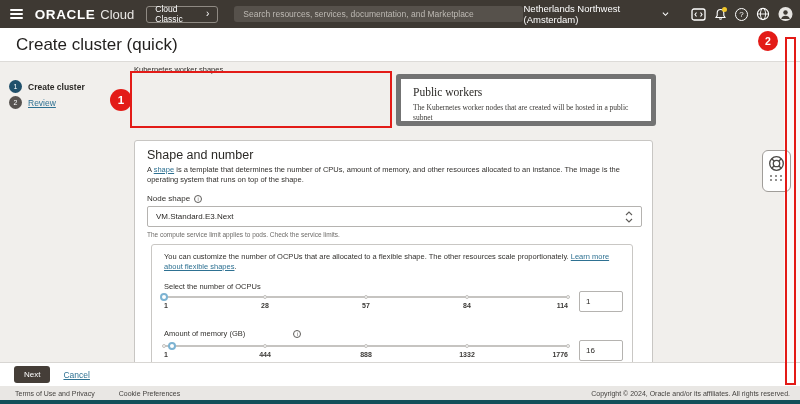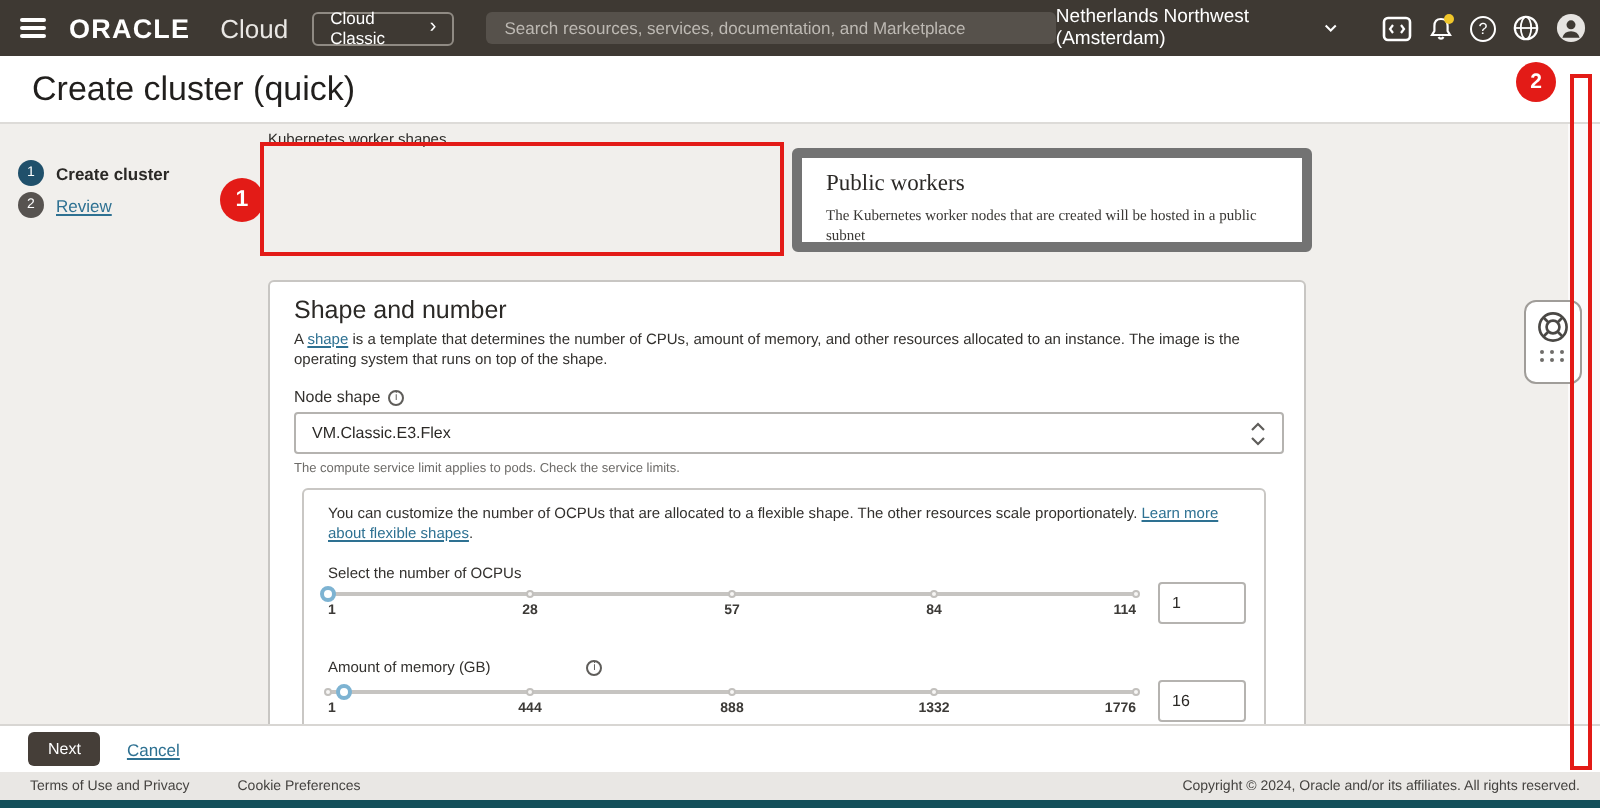--- a/index.html
+++ b/index.html
@@ -8,21 +8,21 @@
             background:#f1efec; font-family:"Liberation Sans", sans-serif; }
 
   
   .topbar { position:absolute; top:0; left:0; right:0; height:28px; background:#3e3933;
             display:flex; align-items:center; z-index:5; }
   .hamburger { width:14px; height:10px; margin-left:10px; display:flex; flex-direction:column;
                justify-content:space-between; cursor:pointer; }
   .hamburger div { height:1.7px; background:#fff; border-radius:1px; }
   .brand { margin-left:12px; display:flex; align-items:baseline; }
   .brand-bold { color:#fff; font-weight:bold; font-size:13.5px; letter-spacing:0.6px; }
-  .brand-light { color:#e9e7e4; font-size:13px; margin-left:15px; font-weight:normal; }
+  .brand-light { color:#e9e7e4; font-size:13px; margin-left:5px; font-weight:normal; }
   .classic-btn { margin-left:12px; height:17px; border:1px solid #8f8a83; border-radius:3px;
                  display:flex; align-items:center; padding:0 8px; color:#fff; font-size:8.5px; gap:4px; }
   .classic-btn .chev { font-size:10px; line-height:8px; }
   .search-input { margin-left:16px; width:316px; height:16px; background:#56514b; border:none;
                   border-radius:3px; color:#cdc9c4; font-size:8.5px; padding:0 9px;
                   font-family:"Liberation Sans", sans-serif; }
   .search-input::placeholder { color:#bdb9b3; }
   .top-right { margin-left:auto; display:flex; align-items:center; margin-right:7px; }
   .region { color:#fff; font-size:9.5px; display:flex; align-items:center; gap:5px; margin-right:14px; }
   .tb-icon { width:15px; height:15px; display:flex; align-items:center; justify-content:center;
@@ -222,21 +222,21 @@
       <div class="shape-title">Shape and number</div>
       <div class="shape-intro"><span>A </span><a class="inline-link">shape</a><span> is a template that determines the number of CPUs, amount of memory, and other resources allocated to an instance. The image is the operating system that runs on top of the shape.</span></div>
 
       <div class="node-label">
         <span>Node shape</span>
         <i class="info-icon">
             <span>i</span>
           </i>
       </div>
       <div class="select-box">
-        <span>VM.Classic.E3.Flex</span>
+        <span>VM.Standard.E3.Next</span>
         <div class="select-chevrons">
           <svg width="8" height="14" viewBox="0 0 8 14">
             <polyline points="1,5 4,2 7,5" fill="none" stroke="#5f5d5a" stroke-width="1.1"></polyline>
             <polyline points="1,9 4,12 7,9" fill="none" stroke="#5f5d5a" stroke-width="1.1"></polyline>
           </svg>
         </div>
       </div>
       <div class="helper-note">The compute service limit applies to pods. Check the service limits.</div>
 
       <div class="flex-box">

